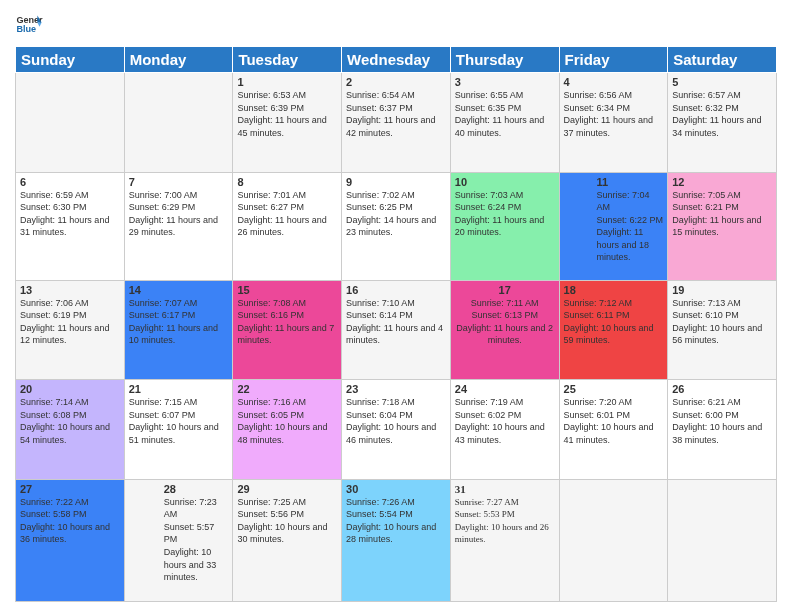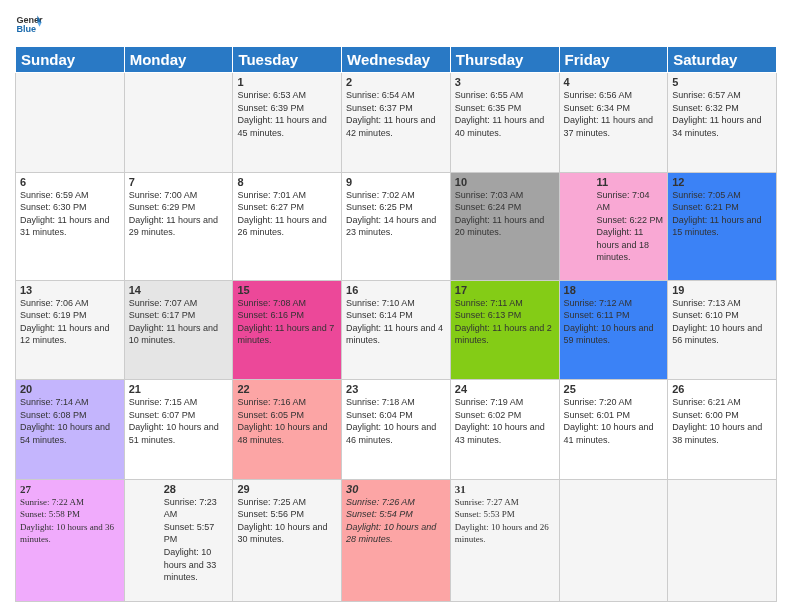--- a/index.html
+++ b/index.html
@@ -156,73 +156,73 @@
             <div class="day-info"><span>Sunrise: 7:00 AM</span><br><span>Sunset: 6:29 PM</span><br><span>Daylight: 11 hours and 29 minutes.</span></div>
           </td>
           <td style="background: rgb(255, 255, 255);">
             <span class="day-num">8</span>
             <div class="day-info"><span>Sunrise: 7:01 AM</span><br><span>Sunset: 6:27 PM</span><br><span>Daylight: 11 hours and 26 minutes.</span></div>
           </td>
           <td style="background: rgb(255, 255, 255);">
             <span class="day-num">9</span>
             <div class="day-info"><span>Sunrise: 7:02 AM</span><br><span>Sunset: 6:25 PM</span><br><span>Daylight: 14 hours and 23 minutes.</span></div>
           </td>
-          <td style="background: #a3a3a3;">
+          <td style="background: #86efac;">
             <span class="day-num">10</span>
             <div class="day-info"><span>Sunrise: 7:03 AM</span><br><span>Sunset: 6:24 PM</span><br><span>Daylight: 11 hours and 20 minutes.</span></div>
           </td>
-          <td style="background: #f9a8d4; padding-left: 37px;">
+          <td style="background: #3b82f6; padding-left: 37px;">
             <span class="day-num">11</span>
             <div class="day-info"><span>Sunrise: 7:04 AM</span><br><span>Sunset: 6:22 PM</span><br><span>Daylight: 11 hours and 18 minutes.</span></div>
           </td>
-          <td style="background: #3b82f6;">
+          <td style="background: #f9a8d4;">
             <span class="day-num">12</span>
             <div class="day-info"><span>Sunrise: 7:05 AM</span><br><span>Sunset: 6:21 PM</span><br><span>Daylight: 11 hours and 15 minutes.</span></div>
           </td>
         </tr>
         <tr>
           <td style="background: rgb(245, 245, 245);">
             <span class="day-num">13</span>
             <div class="day-info"><span>Sunrise: 7:06 AM</span><br><span>Sunset: 6:19 PM</span><br><span>Daylight: 11 hours and 12 minutes.</span></div>
           </td>
-          <td style="background: #e5e5e5;">
+          <td style="background: #3b82f6;">
             <span class="day-num">14</span>
             <div class="day-info"><span>Sunrise: 7:07 AM</span><br><span>Sunset: 6:17 PM</span><br><span>Daylight: 11 hours and 10 minutes.</span></div>
           </td>
           <td style="background: #ec4899;">
             <span class="day-num">15</span>
             <div class="day-info"><span>Sunrise: 7:08 AM</span><br><span>Sunset: 6:16 PM</span><br><span>Daylight: 11 hours and 7 minutes.</span></div>
           </td>
           <td style="background: rgb(245, 245, 245);">
             <span class="day-num">16</span>
             <div class="day-info"><span>Sunrise: 7:10 AM</span><br><span>Sunset: 6:14 PM</span><br><span>Daylight: 11 hours and 4 minutes.</span></div>
           </td>
-          <td style="background: #84cc16;">
+          <td style="background: #ec4899; text-align: center;">
             <span class="day-num">17</span>
             <div class="day-info"><span>Sunrise: 7:11 AM</span><br><span>Sunset: 6:13 PM</span><br><span>Daylight: 11 hours and 2 minutes.</span></div>
           </td>
-          <td style="background: #3b82f6; margin-top: 33px;">
+          <td style="background: #ef4444; margin-top: 33px;">
             <span class="day-num">18</span>
             <div class="day-info"><span>Sunrise: 7:12 AM</span><br><span>Sunset: 6:11 PM</span><br><span>Daylight: 10 hours and 59 minutes.</span></div>
           </td>
           <td style="background: rgb(245, 245, 245);">
             <span class="day-num">19</span>
             <div class="day-info"><span>Sunrise: 7:13 AM</span><br><span>Sunset: 6:10 PM</span><br><span>Daylight: 10 hours and 56 minutes.</span></div>
           </td>
         </tr>
         <tr>
           <td style="background: #c4b5fd;">
             <span class="day-num">20</span>
             <div class="day-info"><span>Sunrise: 7:14 AM</span><br><span>Sunset: 6:08 PM</span><br><span>Daylight: 10 hours and 54 minutes.</span></div>
           </td>
           <td style="background: rgb(255, 255, 255);">
             <span class="day-num">21</span>
             <div class="day-info"><span>Sunrise: 7:15 AM</span><br><span>Sunset: 6:07 PM</span><br><span>Daylight: 10 hours and 51 minutes.</span></div>
           </td>
-          <td style="background: #fca5a5;">
+          <td style="background: #f0abfc;">
             <span class="day-num">22</span>
             <div class="day-info"><span>Sunrise: 7:16 AM</span><br><span>Sunset: 6:05 PM</span><br><span>Daylight: 10 hours and 48 minutes.</span></div>
           </td>
           <td style="background: rgb(255, 255, 255);">
             <span class="day-num">23</span>
             <div class="day-info"><span>Sunrise: 7:18 AM</span><br><span>Sunset: 6:04 PM</span><br><span>Daylight: 10 hours and 46 minutes.</span></div>
           </td>
           <td style="background: rgb(255, 255, 255);">
             <span class="day-num">24</span>
             <div class="day-info"><span>Sunrise: 7:19 AM</span><br><span>Sunset: 6:02 PM</span><br><span>Daylight: 10 hours and 43 minutes.</span></div>
@@ -230,33 +230,33 @@
           <td style="background: rgb(255, 255, 255);">
             <span class="day-num">25</span>
             <div class="day-info"><span>Sunrise: 7:20 AM</span><br><span>Sunset: 6:01 PM</span><br><span>Daylight: 10 hours and 41 minutes.</span></div>
           </td>
           <td style="background: rgb(255, 255, 255);">
             <span class="day-num">26</span>
             <div class="day-info"><span>Sunrise: 6:21 AM</span><br><span>Sunset: 6:00 PM</span><br><span>Daylight: 10 hours and 38 minutes.</span></div>
           </td>
         </tr>
         <tr>
-          <td style="background: #f0abfc; font-family: Liberation Serif, serif;">
+          <td style="background: #3b82f6;">
             <span class="day-num">27</span>
             <div class="day-info"><span>Sunrise: 7:22 AM</span><br><span>Sunset: 5:58 PM</span><br><span>Daylight: 10 hours and 36 minutes.</span></div>
           </td>
           <td style="background: rgb(245, 245, 245); padding-left: 39px;">
             <span class="day-num">28</span>
             <div class="day-info"><span>Sunrise: 7:23 AM</span><br><span>Sunset: 5:57 PM</span><br><span>Daylight: 10 hours and 33 minutes.</span></div>
           </td>
           <td style="background: rgb(245, 245, 245);">
             <span class="day-num">29</span>
             <div class="day-info"><span>Sunrise: 7:25 AM</span><br><span>Sunset: 5:56 PM</span><br><span>Daylight: 10 hours and 30 minutes.</span></div>
           </td>
-          <td style="background: #fca5a5; font-style: italic;">
+          <td style="background: #7dd3fc;">
             <span class="day-num">30</span>
             <div class="day-info"><span>Sunrise: 7:26 AM</span><br><span>Sunset: 5:54 PM</span><br><span>Daylight: 10 hours and 28 minutes.</span></div>
           </td>
           <td style="background: rgb(245, 245, 245); font-family: Liberation Serif, serif;">
             <span class="day-num">31</span>
             <div class="day-info"><span>Sunrise: 7:27 AM</span><br><span>Sunset: 5:53 PM</span><br><span>Daylight: 10 hours and 26 minutes.</span></div>
           </td>
           <td class="empty"></td>
           <td class="empty"></td>
         </tr>

